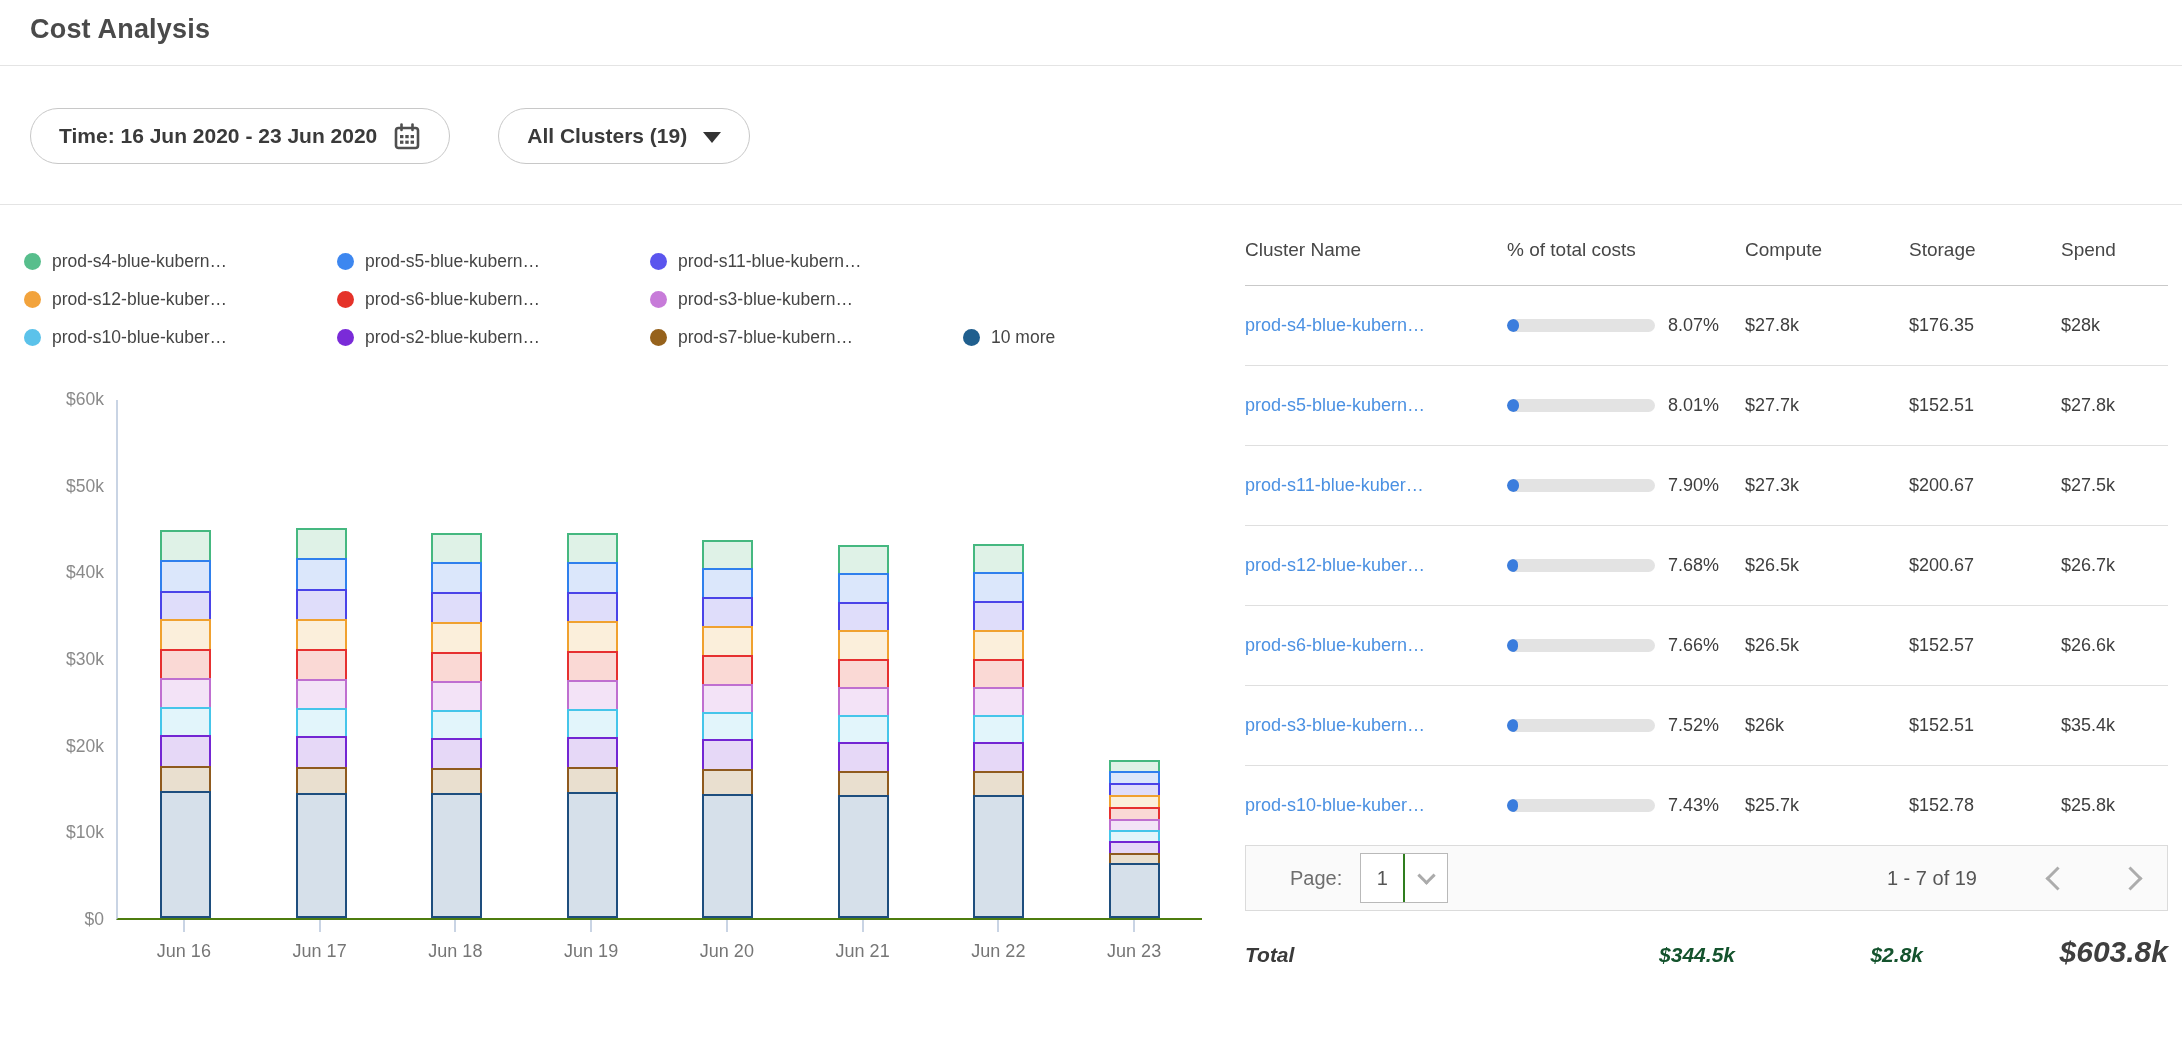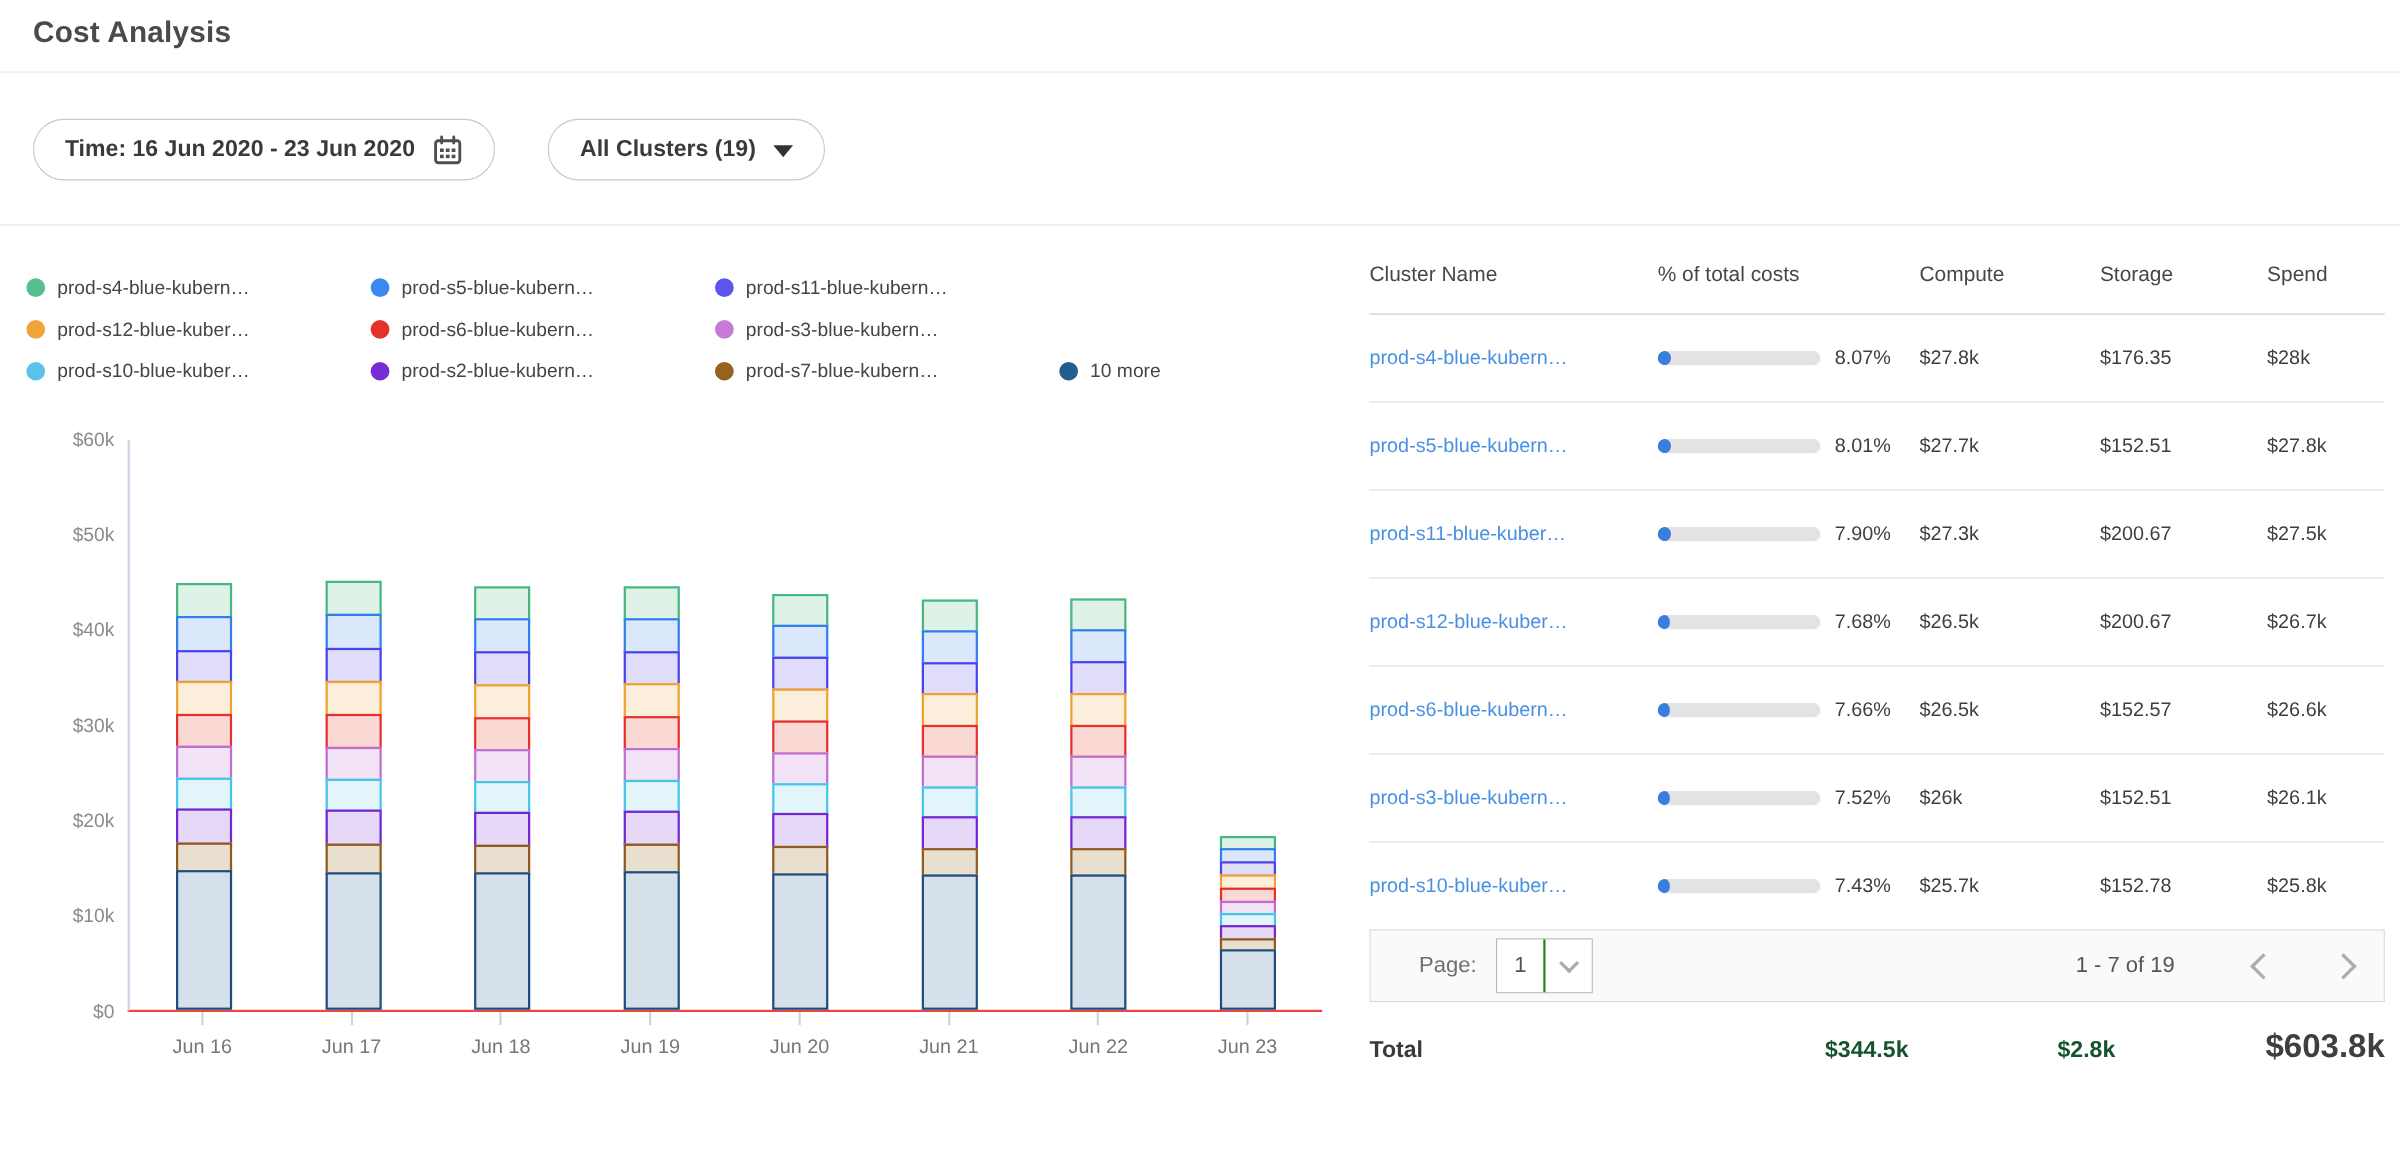--- a/index.html
+++ b/index.html
@@ -30,21 +30,21 @@
   
   .legend-row { display:flex; align-items:center; margin-bottom:17px; }
   .legend-item { display:flex; align-items:center; gap:11px; width:313px; }
   .legend-item:last-child { width:auto; }
   .dot { width:17px; height:17px; border-radius:50%; flex:none; }
   .legend-label { font-size:17.5px; color:#454545; }
 
   
   .chart { margin-top:52px; margin-left:92px; width:1086px; }
   .plot { position:relative; width:1086px; height:520px;
-          border-left:2px solid #c9d4e4; border-bottom:2px solid #ef4444; }
+          border-left:2px solid #c9d4e4; border-bottom:2px solid #4d7c0f; }
   .ytick { position:absolute; right:100%; margin-right:14px; width:76px; text-align:right;
            font-size:17.5px; color:#8a8a8a; }
   .bars { position:absolute; inset:0; display:flex; }
   .slot { flex:1; display:flex; align-items:flex-end; justify-content:center; }
   .bar { width:51px; display:flex; flex-direction:column; justify-content:flex-end; }
   .seg { width:100%; border:2px solid; }
   .seg + .seg { margin-top:-2px; }
   .xaxis { display:flex; width:1086px; }
   .xslot { flex:1; display:flex; flex-direction:column; align-items:center; }
   .xtick { width:2px; height:12px; background:#c9d4e4; }
@@ -71,21 +71,21 @@
   .pselect .chevbox { flex:1; display:flex; align-items:center; justify-content:center; }
   .chev-sm { width:13px; height:13px; border-right:3.5px solid #ababab; border-bottom:3.5px solid #ababab;
              transform:rotate(45deg) translate(-2px,-2px); }
   .prange { margin-left:auto; color:#555; }
   .pnav { display:flex; align-items:center; gap:56px; margin-left:72px; }
   .chev { width:17px; height:17px; border-right:3.5px solid #acacac; border-bottom:3.5px solid #acacac; cursor:pointer; }
   .chev.prev { transform:rotate(135deg); }
   .chev.next { transform:rotate(-45deg); }
 
   
-  .tfoot { display:grid; grid-template-columns:250px 240px 188px 1fr; align-items:baseline; padding-top:24px; }
+  .tfoot { display:grid; grid-template-columns:250px 240px 188px 1fr; align-items:baseline; padding-top:24px;font-style:italic; }
   .tfoot .lbl { font-size:21px; font-weight:700; color:#3a3a3a; }
   .tfoot .num { font-size:21px; font-weight:700; color:#14532d; text-align:right; }
   .tfoot .grand { font-size:30px; font-weight:700; color:#3f3f3f; text-align:right; }
 
   .cal-icon { flex:none; }
 </style>
 </head>
 <body>
 
 <div class="app">
@@ -404,21 +404,21 @@
           <div class="tgrid trow">
             <span><a class="cluster-link">prod-s3-blue-kubern…</a></span>
             <span class="pctcell">
               <span class="pbar">
                 <span class="pfill" style="width: 11.1296px;"></span>
               </span>
               <span>7.52%</span>
             </span>
             <span>$26k</span>
             <span>$152.51</span>
-            <span>$26.1k</span>
+            <span>$35.4k</span>
           </div>
           <div class="tgrid trow">
             <span><a class="cluster-link">prod-s10-blue-kuber…</a></span>
             <span class="pctcell">
               <span class="pbar">
                 <span class="pfill" style="width: 11px;"></span>
               </span>
               <span>7.43%</span>
             </span>
             <span>$25.7k</span>

